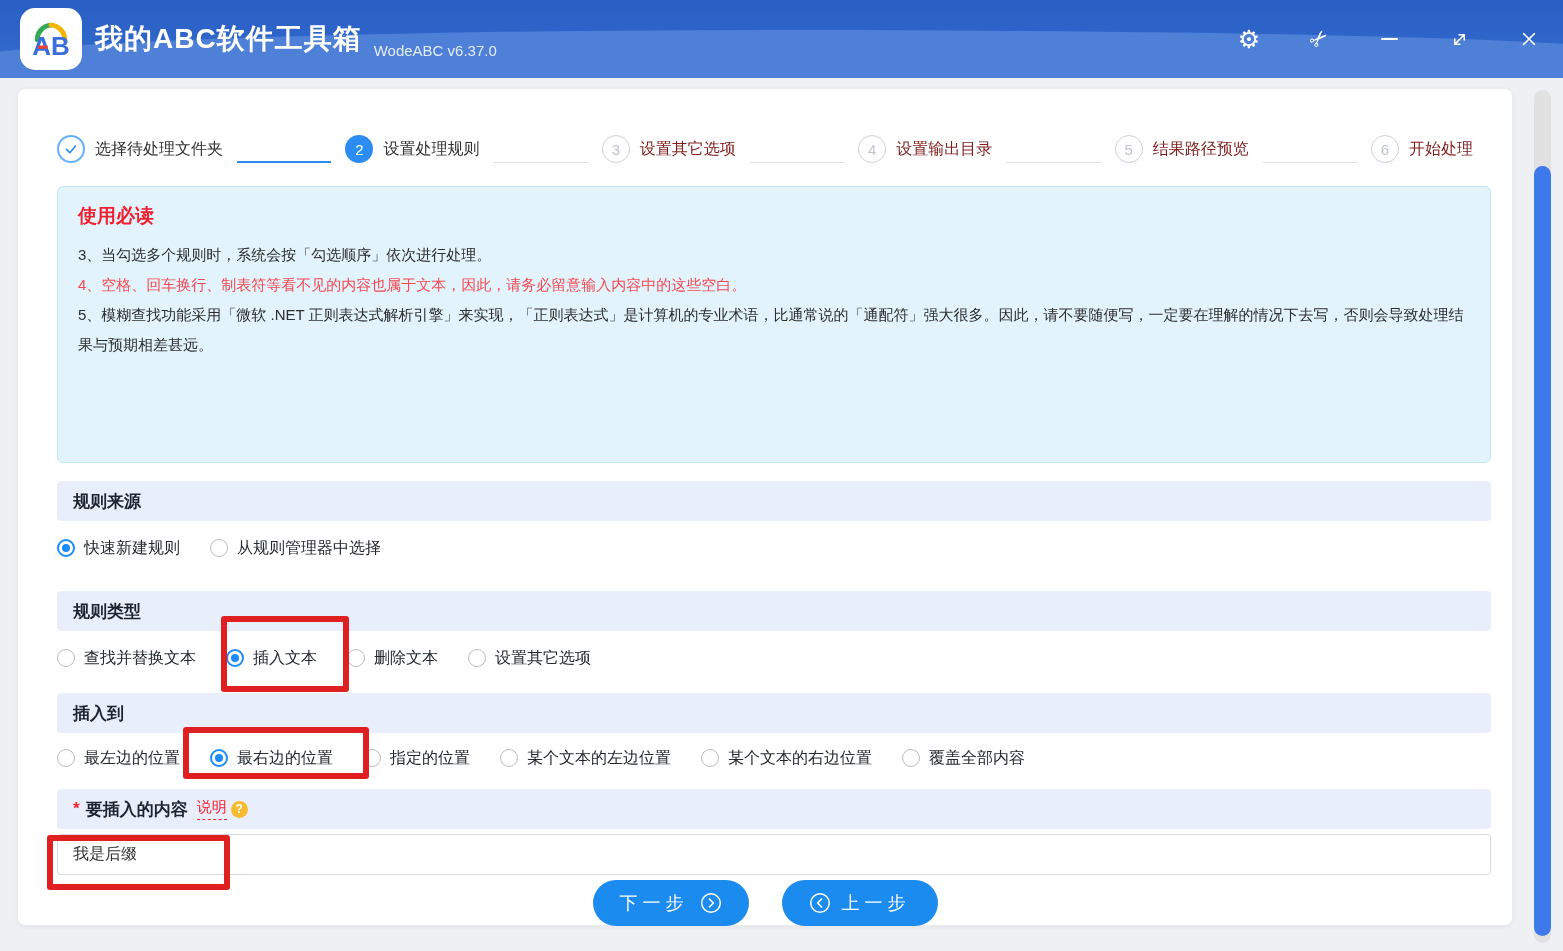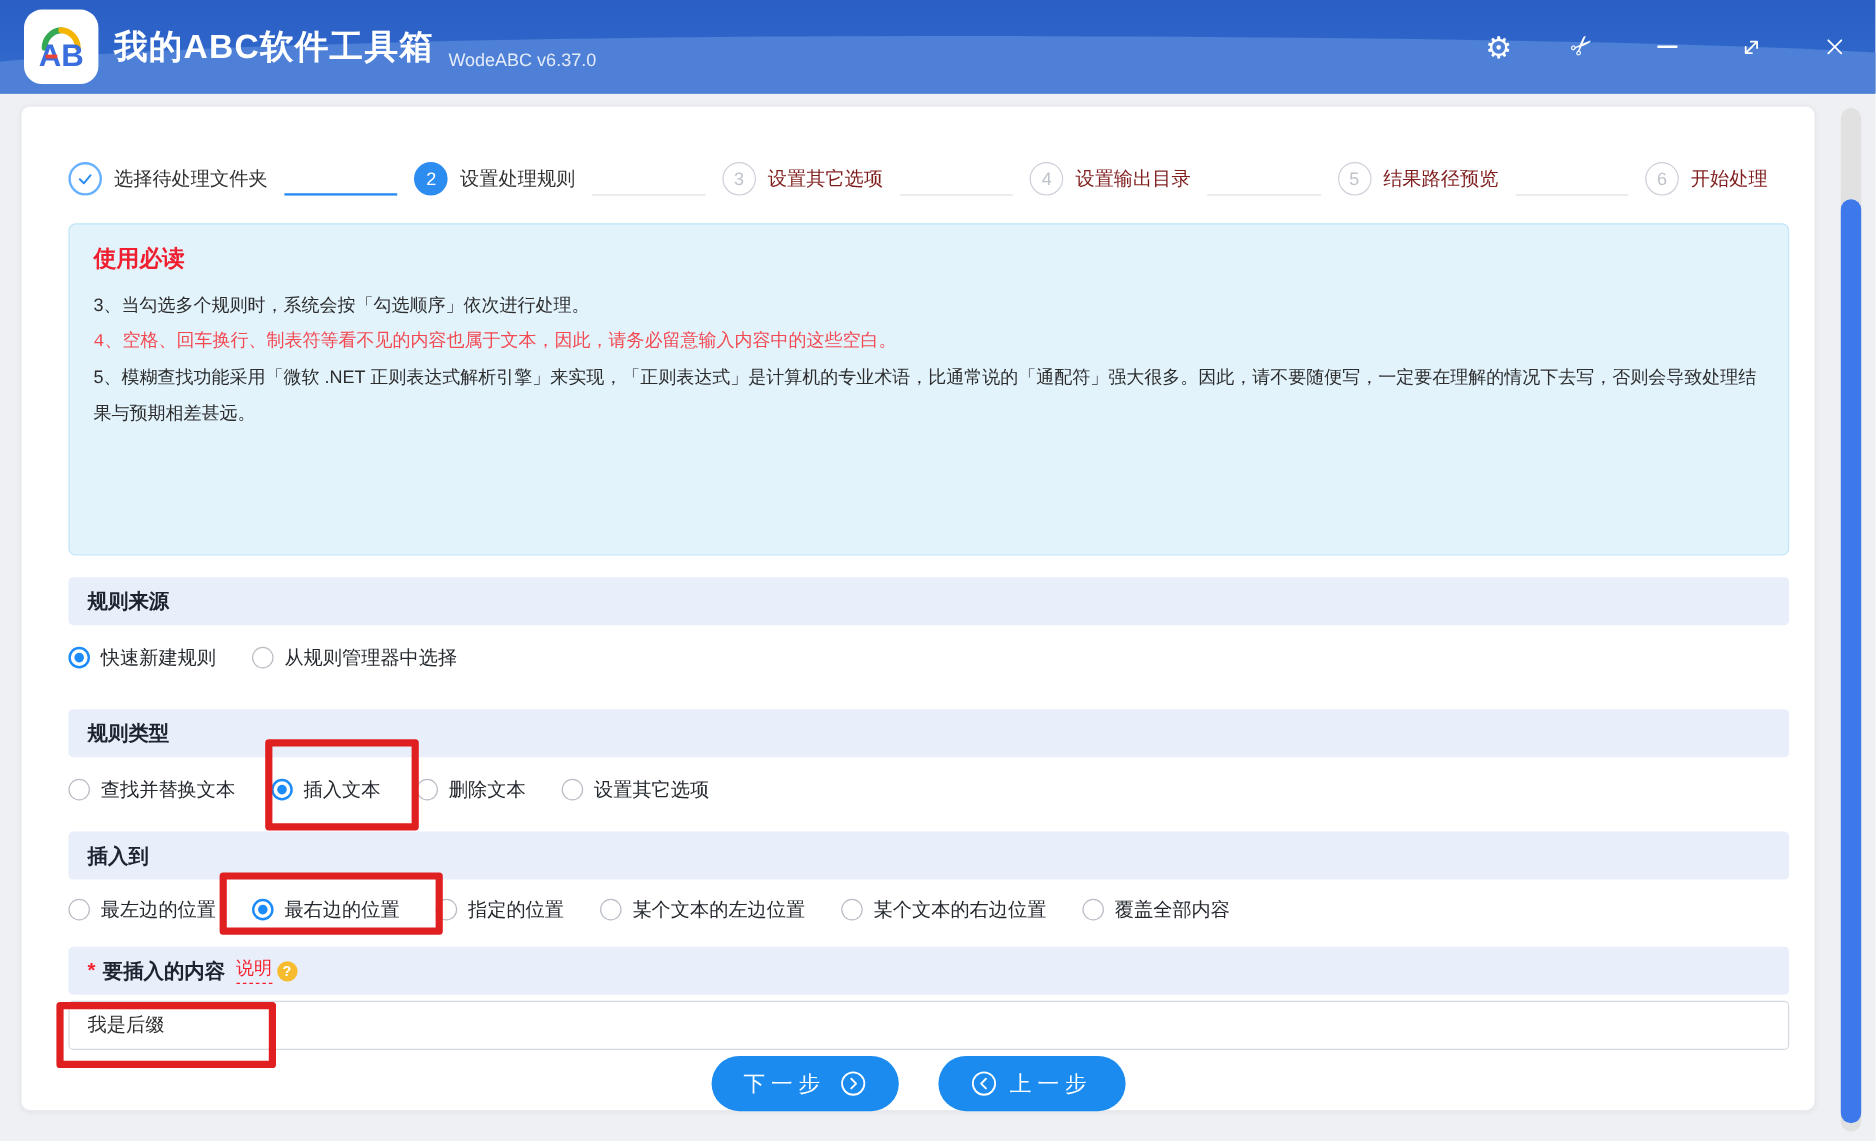--- a/index.html
+++ b/index.html
@@ -40,21 +40,21 @@
   .state-done .step-label, .state-current .step-label { color:#303133; }
   .state-pending .step-label { color:#7f1d1d; }
   .connector { flex:1 1 auto; height:1px; background:#dde0e6; margin:0 14px; }
   .connector.done { height:2px; background:#2d8cf0; }
 
   
   .notice { position:absolute; left:39px; top:97px; width:1434px; height:277px; background:#e2f3fc;
     border:1px solid #bfe6f7; border-radius:6px; padding:16px 20px; }
   .notice h3 { color:#f01f2f; font-size:19px; font-weight:bold; margin-bottom:11px; }
   .notice p { font-size:15px; color:#2d2d2d; line-height:30px; }
-  .notice .red-line { color:#f34a52;font-family:Liberation Mono, monospace; }
+  .notice .red-line { color:#f34a52; }
   .notice-link { color:#f01f2f; font-weight:bold; text-decoration:none; cursor:pointer; }
 
   
   .section-header { position:absolute; left:39px; width:1434px; height:40px; background:#e9eefb;
     border-radius:4px; display:flex; align-items:center; padding:0 16px; }
   .section-header .hd { font-size:17px; font-weight:bold; color:#1c2430; }
   .required { color:#f5222d; font-weight:bold; font-size:17px; margin-right:6px; }
   .help-link { color:#f5222d; font-size:15px; margin-left:9px; text-decoration:none;
     border-bottom:1px dashed #f5222d; padding-bottom:2px; cursor:pointer; }
   .help-icon { width:17px; height:17px; border-radius:50%; background:#f7bb2e; color:#fff;

